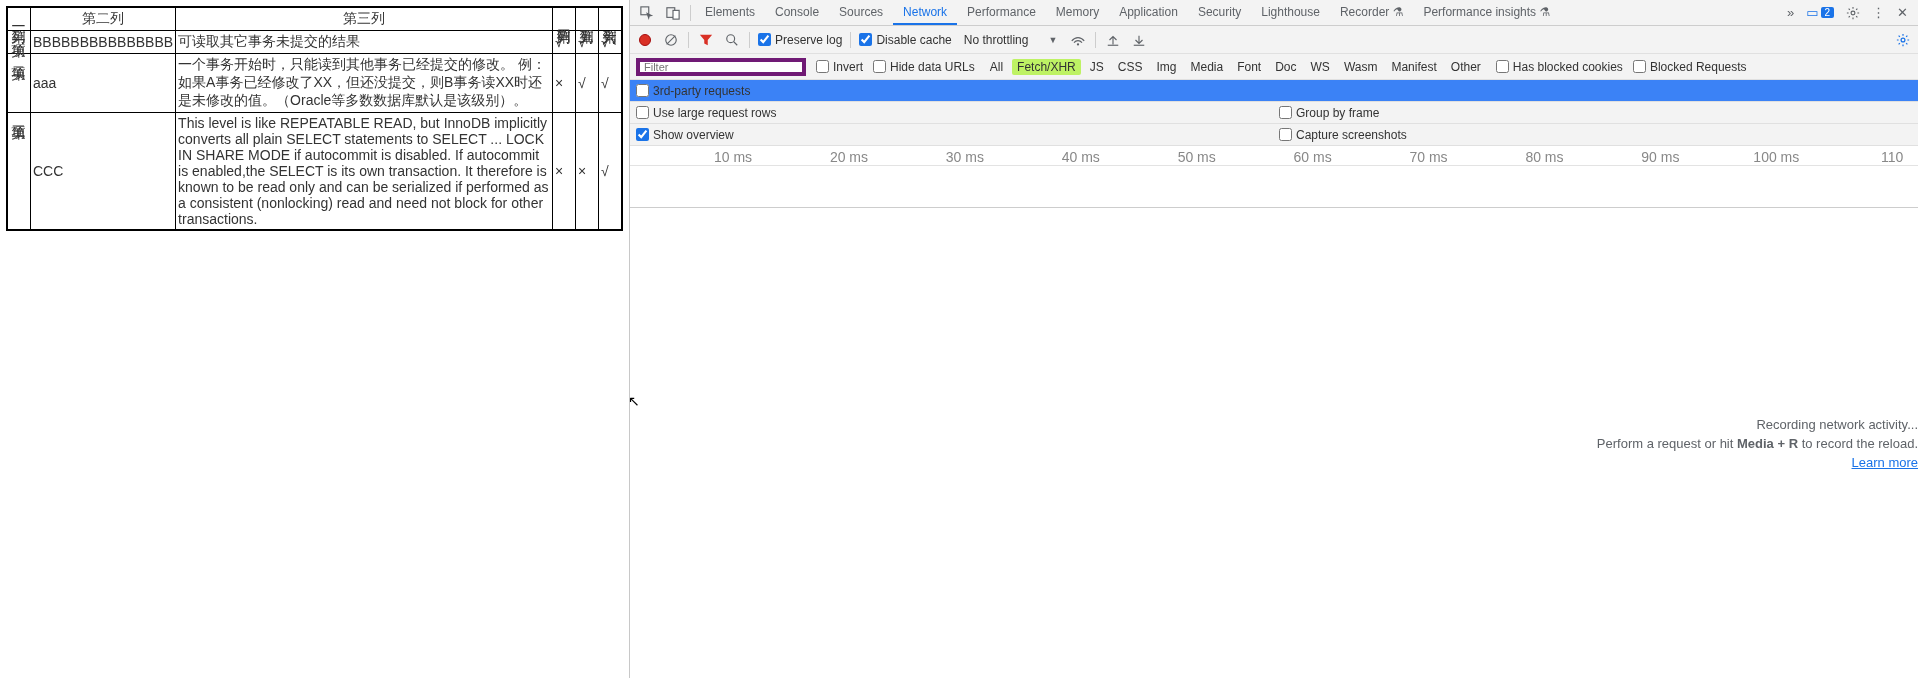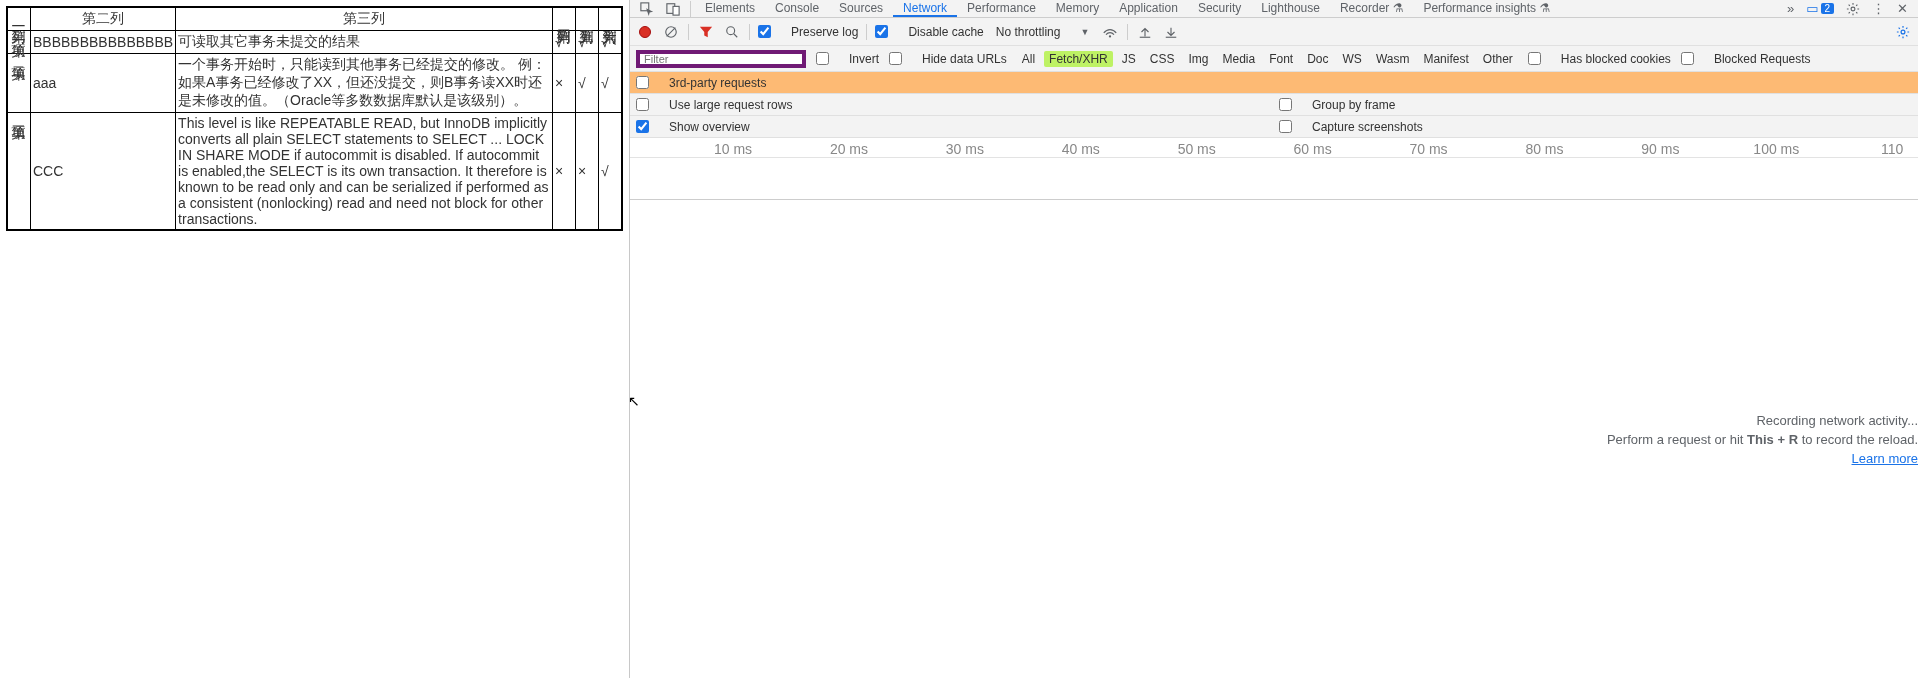--- a/index.html
+++ b/index.html
@@ -12,49 +12,49 @@
   .data-table th { font-weight: 400; text-align: center; }
   .vcol { writing-mode: vertical-rl; text-orientation: upright; width: 18px; text-align: center; }
   .narrow { width: 18px; text-align: center; }
   .col2 { width: 140px; text-align:left; }
   .col3 { width: 410px; }
   
   
   .devtools { flex: 1; display: flex; flex-direction: column; border-left: 1px solid #c8c8c8; background: #fff; font-size: 12px; color:#333; }
   
   
-  .dt-tabs { display:flex; align-items:center; height: 18px; border-bottom: 1px solid #cdcdcd; padding: 0 4px; gap:0; background:#f3f3f3; }
+  .dt-tabs { display:flex; align-items:center; height: 26px; border-bottom: 1px solid #cdcdcd; padding: 0 4px; gap:0; background:#f3f3f3; }
   .dt-tabs .iconbtn { padding: 0 6px; color:#5f6368; font-size:13px; cursor:pointer; display:flex; align-items:center; height:100%; }
   .dt-tabs .tab { padding: 0 10px; height:100%; display:flex; align-items:center; color:#5f6368; cursor:pointer; border-bottom:2px solid transparent; white-space:nowrap; }
   .dt-tabs .tab.active { color:#1a73e8; border-bottom-color:#1a73e8; }
   .dt-tabs .sep { width:1px; height:16px; background:#cdcdcd; margin:0 4px; }
   .dt-tabs .spacer { flex:1; }
   .badge { background:#1a73e8; color:#fff; font-size:10px; padding:0 4px; border-radius:2px; margin-left:2px; }
   .chevrons{font-size:12px;color:#5f6368;}
   
   
   .nt-row { display:flex; align-items:center; height:28px; border-bottom:1px solid #e0e0e0; padding:0 6px; gap:8px; background:#f3f3f3;}
   .nt-row .ib { width:18px; height:18px; display:flex; align-items:center; justify-content:center; color:#5f6368; cursor:pointer; font-size:13px; }
   .record-dot { width:12px; height:12px; border-radius:50%; background:#d93025; border:1px solid #a50e0e; }
   .filter-icon{color:#d93025;}
-  .chk { display:flex; align-items:center; gap:20px; color:#333; }
+  .chk { display:flex; align-items:center; gap:4px; color:#333; }
   .chk input { accent-color:#1a73e8; }
   .throttling { display:flex; align-items:center; gap:20px; color:#333; padding:0 4px;}
   .throttling .dd { font-size:9px; color:#5f6368;}
   .gear-right{margin-left:auto;}
   
   
   .filter-row{display:flex; align-items:center; height:26px; border-bottom:1px solid #e0e0e0; padding:0 6px; gap:10px; background:#f3f3f3; font-size:12px;}
   .filter-input{ width:170px; height:18px; border:4px solid #701a75; padding:0 4px; font-size:11px; color:#777; background:#fff;}
   .type-pills{display:flex; align-items:center; gap:4px;}
   .pill{padding:1px 5px; color:#333; cursor:pointer; border-radius:2px;}
   .pill.active{background:#bef264;}
   
   
-  .third-row{display:flex; align-items:center; height:22px; border-bottom:1px solid #e0e0e0; padding:0 6px; gap:10px; background:#fdba74;}
+  .third-row{display:flex; align-items:center; height:22px; border-bottom:1px solid #e0e0e0; padding:0 6px; gap:10px; background:#3b82f6;}
   
   
   .opts-row{display:flex; align-items:center; height:22px; border-bottom:1px solid #e0e0e0; padding:0 6px; gap:10px; background:#f3f3f3;}
   .opts-row .half{flex:1; display:flex; align-items:center;}
   
   
   .timeline{height:62px; border-bottom:1px solid #cdcdcd; background:#fff; position:relative;}
   .timeline .ticks{position:relative; height:20px; border-bottom:1px solid #e3e3e3;}
   .timeline .tick{position:absolute; top:3px; font-size:14px; color:#888; transform:translateX(-50%);}
   
@@ -294,19 +294,19 @@
       <span class="tick" style="left:71%">80 ms</span>
       <span class="tick" style="left:80%">90 ms</span>
       <span class="tick" style="left:89%">100 ms</span>
       <span class="tick" style="left:98%">110</span>
     </div>
   </div>
 
   <div class="empty">
     <div>Recording network activity...</div>
     <div>
-      <span>Perform a request or hit </span><b>This + R</b><span> to record the reload.</span>
+      <span>Perform a request or hit </span><b>Media + R</b><span> to record the reload.</span>
     </div>
     <a>Learn more</a>
   </div>
 </div>
 
 <span class="cursor">↖</span>
 
 </body></html>

